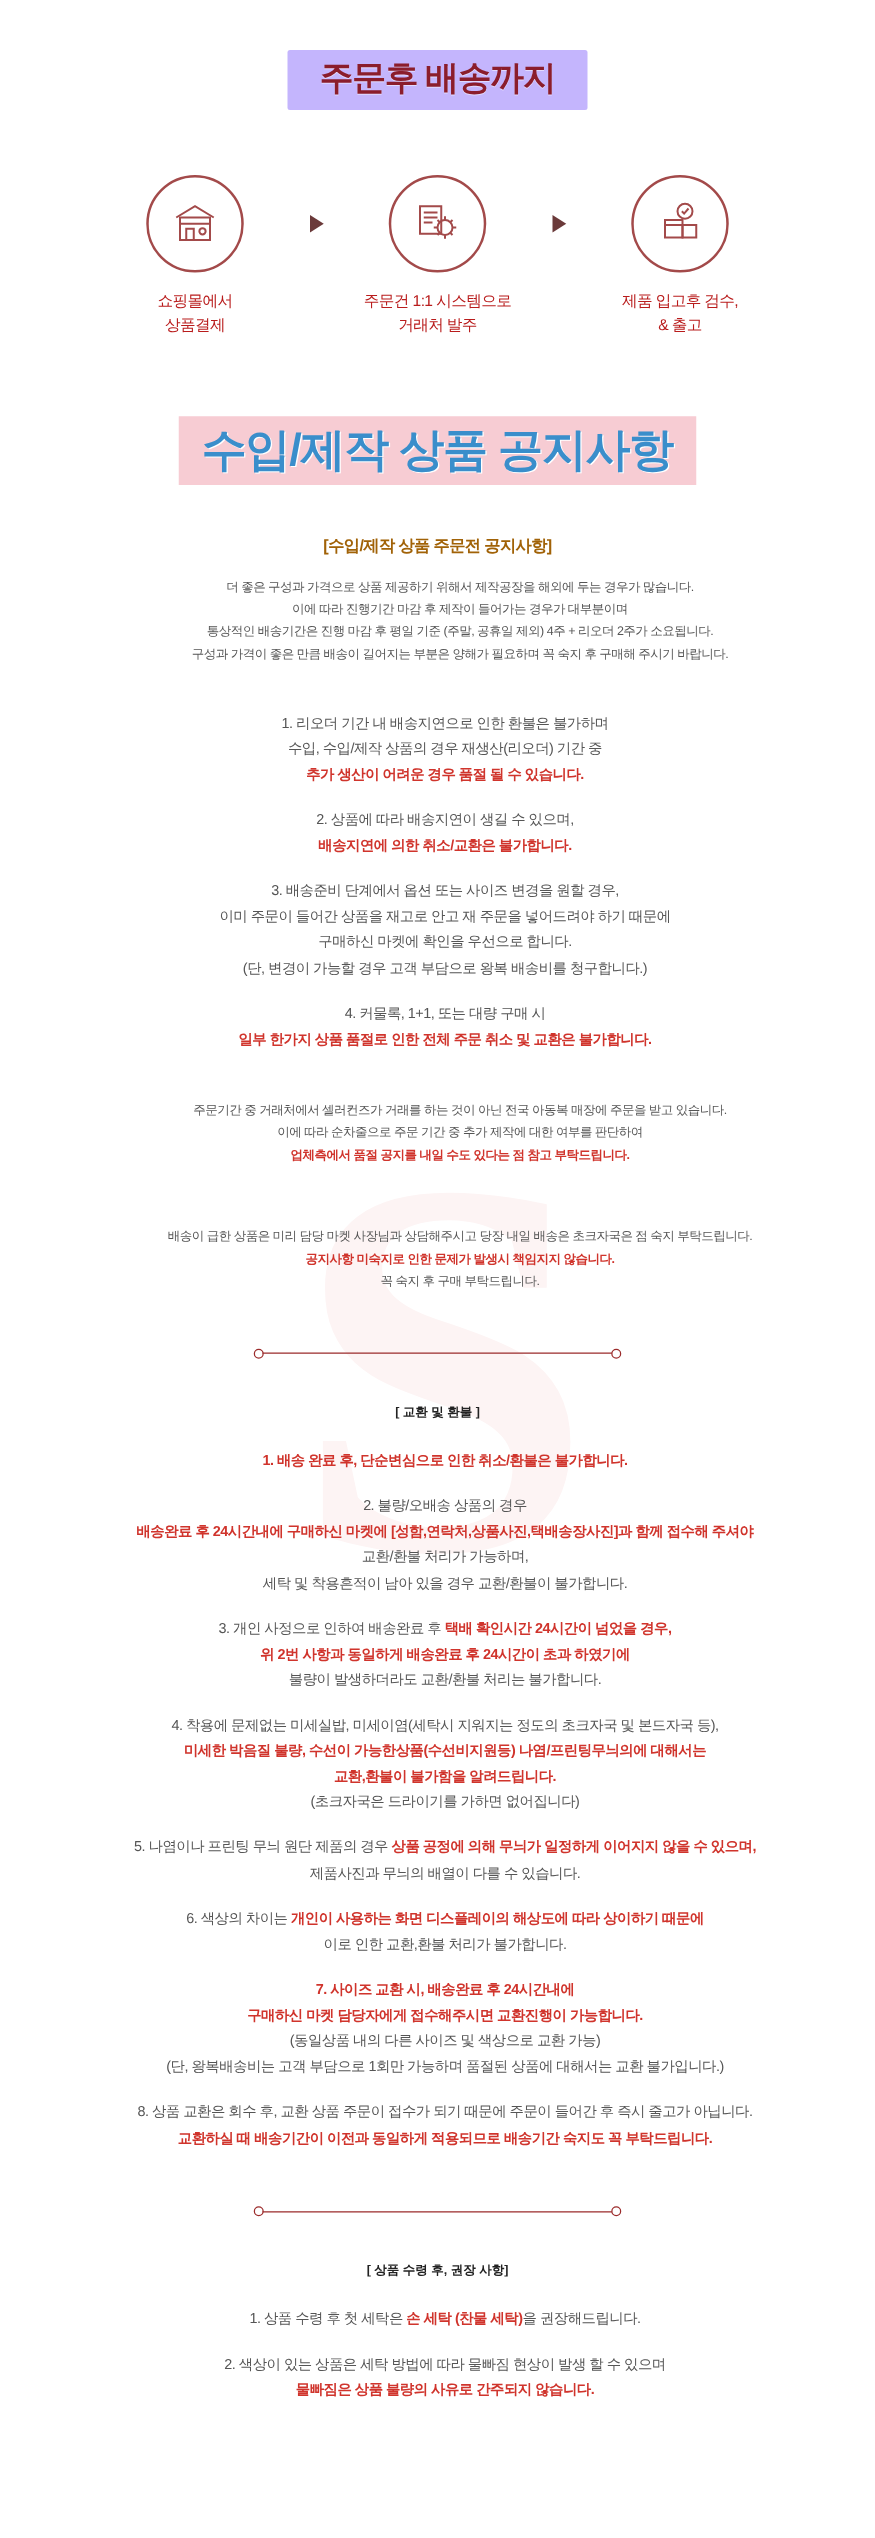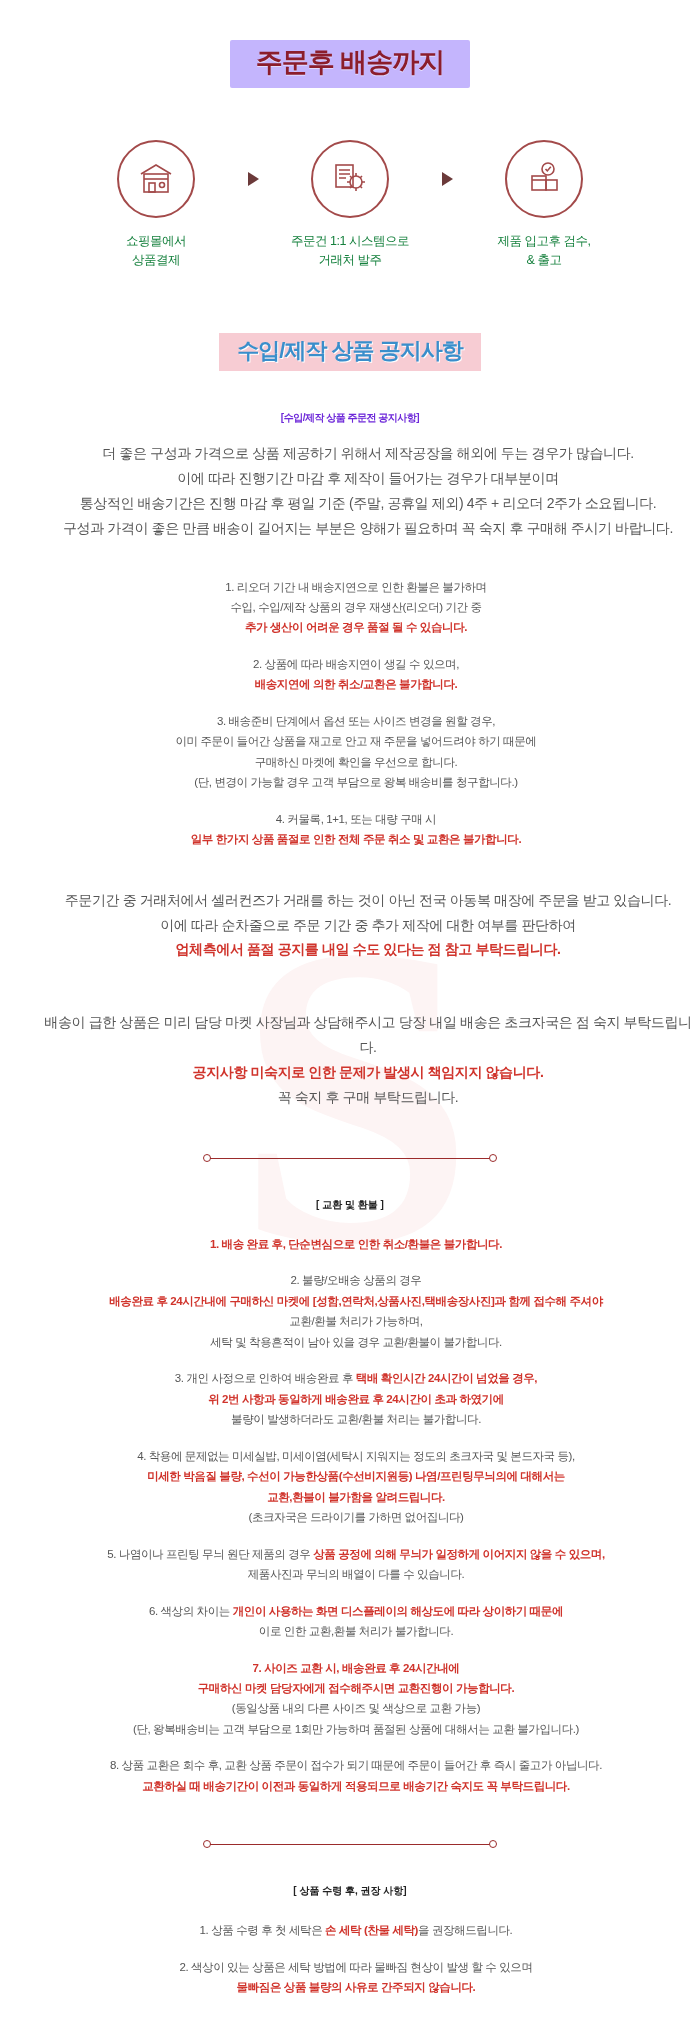--- a/index.html
+++ b/index.html
@@ -80,21 +80,21 @@
     border-radius: 50%;
     display: flex;
     align-items: center;
     justify-content: center;
     background: #ffffff;
   }
   .circle svg { display: block; }
   .step-label {
     margin-top: 14px;
     font-size: 12.5px;
-    color: #15803d;
+    color: #b91c1c;
     line-height: 1.55;
     letter-spacing: -0.5px;
   }
   .arrow {
     width: 44px;
     display: flex;
     align-items: flex-start;
     justify-content: center;
     padding-top: 32px;
   }
@@ -109,39 +109,39 @@
   .title-wrap {
     margin-top: 62px;
     text-align: center;
   }
   .title-bar {
     display: inline-block;
     background: #f7ccd3;
     padding: 5px 18px 7px 18px;
   }
   .title-text {
-    font-size: 22px;
+    font-size: 36px;
     font-weight: bold;
     color: #3a8ecb;
     letter-spacing: -1px;
     line-height: 1.2;
     text-shadow: 1px 1px 0 #ffffff;
   }
 
   
   .section { margin-top: 40px; text-align: center; }
   .sec-head {
-    font-size: 10px;
-    font-weight: bold;
-    color: #6d28d9;
+    font-size: 13px;
+    font-weight: bold;
+    color: #a16207;
     letter-spacing: -0.5px;
     margin-bottom: 16px;
   }
   p.par {
-    font-size: 14px;
+    font-size: 10px;
     line-height: 1.78;
     color: #555555;
     margin: 0 0 14px 0;
     letter-spacing: -0.4px;
     padding-left: 36px;
   }
   .red { color: #d0342c; }
   .b { font-weight: bold; }
   .gap-m { height: 22px; }
   .gap-l { height: 34px; }

